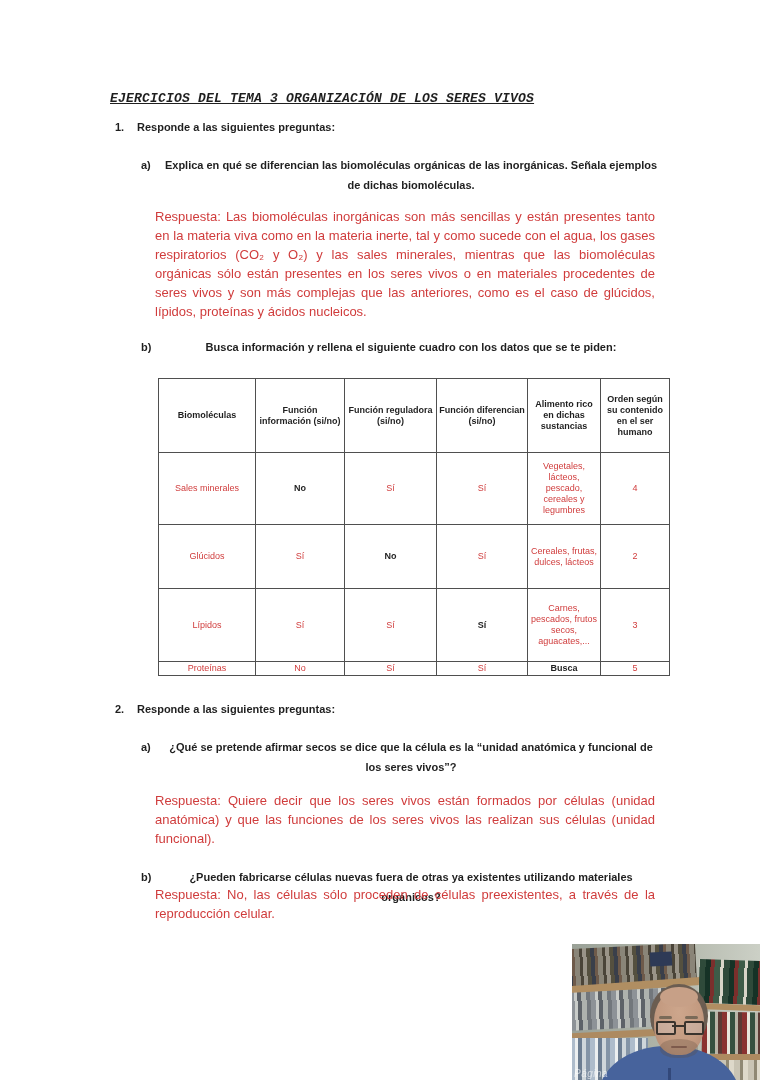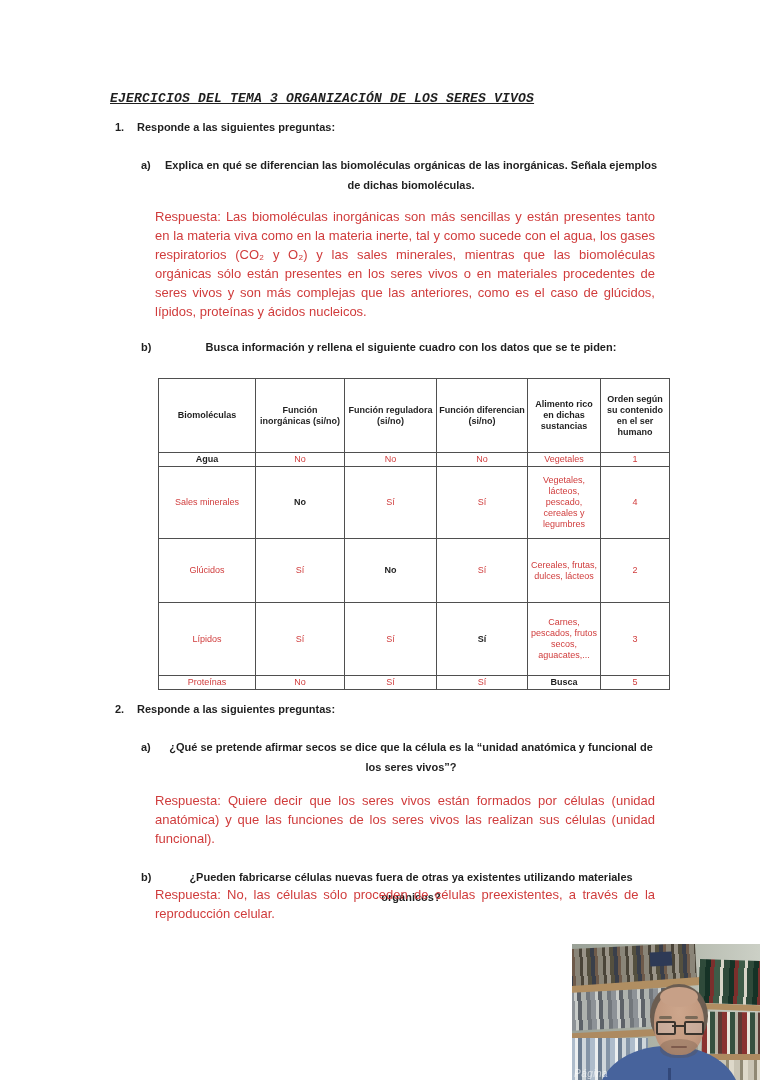--- a/index.html
+++ b/index.html
@@ -99,33 +99,25 @@
 
 <div class="abs sub" style="left:141px;top:337px;">
   <span class="sublabel">b)</span>
   <span class="subtext">Busca información y rellena el siguiente cuadro con los datos que se te piden:</span>
 </div>
 
 <table class="bio abs" style="left:158px;top:378px;">
   <tbody>
       <tr class="rh">
     <th class="c0">Biomoléculas</th>
-    <th class="c1">Función inorgánicas (si/no)</th>
+    <th class="c1">Función información (si/no)</th>
     <th class="c2">Función reguladora (si/no)</th>
     <th class="c3">Función diferencian (si/no)</th>
     <th class="c4">Alimento rico en dichas sustancias</th>
     <th class="c5">Orden según su contenido en el ser humano</th>
-  </tr>
-  <tr class="r1">
-    <td class="bc">Agua</td>
-    <td class="rc">No</td>
-    <td class="rc">No</td>
-    <td class="rc">No</td>
-    <td class="rc">Vegetales</td>
-    <td class="rc">1</td>
   </tr>
   <tr class="r2">
     <td class="rc">Sales minerales</td>
     <td class="bc">No</td>
     <td class="rc">Sí</td>
     <td class="rc">Sí</td>
     <td class="rc">Vegetales, lácteos, pescado, cereales y legumbres</td>
     <td class="rc">4</td>
   </tr>
   <tr class="r3">

